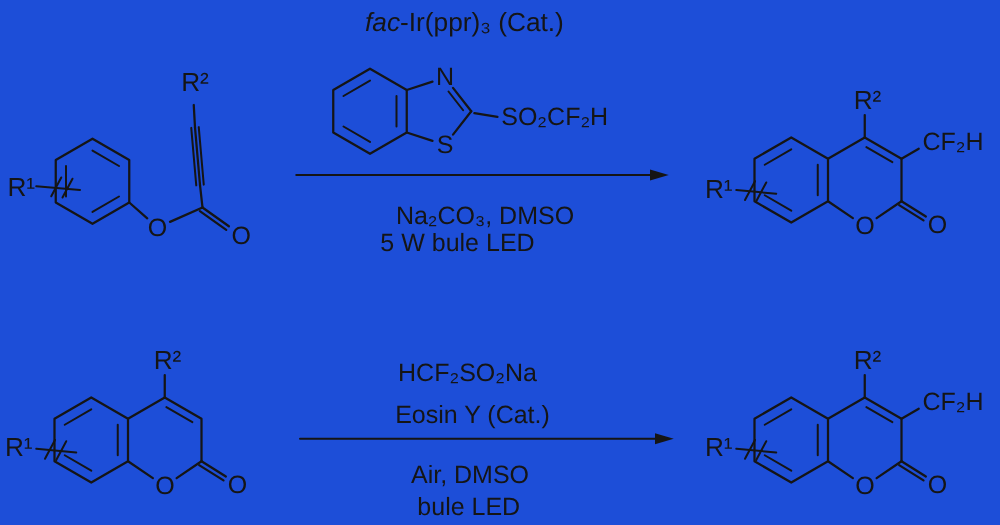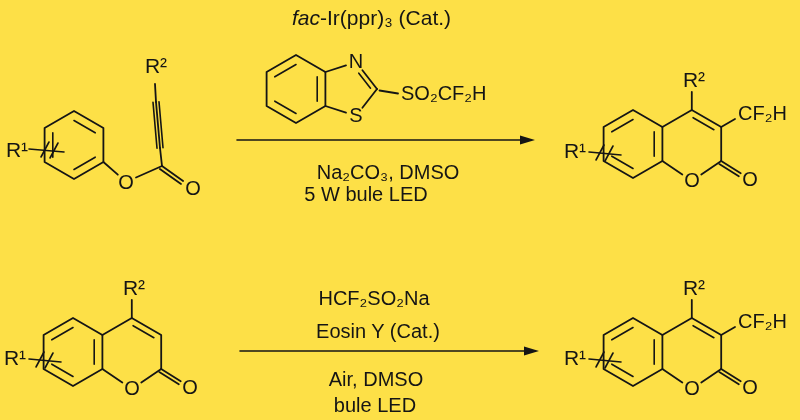--- a/index.html
+++ b/index.html
@@ -1,16 +1,16 @@
 <!DOCTYPE html>
 <html><head>
 <meta charset="utf-8">
 <style>
   html,body{margin:0;padding:0;background:#ffffff;}
-  .page{position:relative;width:800px;height:420px;background:#fde047;overflow:hidden;}
+  .page{position:relative;width:800px;height:420px;background:#1d4ed8;overflow:hidden;}
   svg{display:block;}
   .bond{stroke:#151515;stroke-width:1.8;fill:none;stroke-linecap:round;stroke-linejoin:round;}
   .bond-thin{stroke:#151515;stroke-width:1.6;fill:none;stroke-linecap:round;}
   .head{fill:#151515;stroke:none;}
   .atom{font:20px "Liberation Sans","DejaVu Sans",sans-serif;fill:#151515;}
   .rlab{font:21px "Liberation Sans","DejaVu Sans",sans-serif;fill:#151515;}
   .cond{font:20px "Liberation Sans","DejaVu Sans",sans-serif;fill:#151515;}
   .title{font:21px "Liberation Sans","DejaVu Sans",sans-serif;fill:#151515;}
   .ital{font-style:italic;}
 </style>

